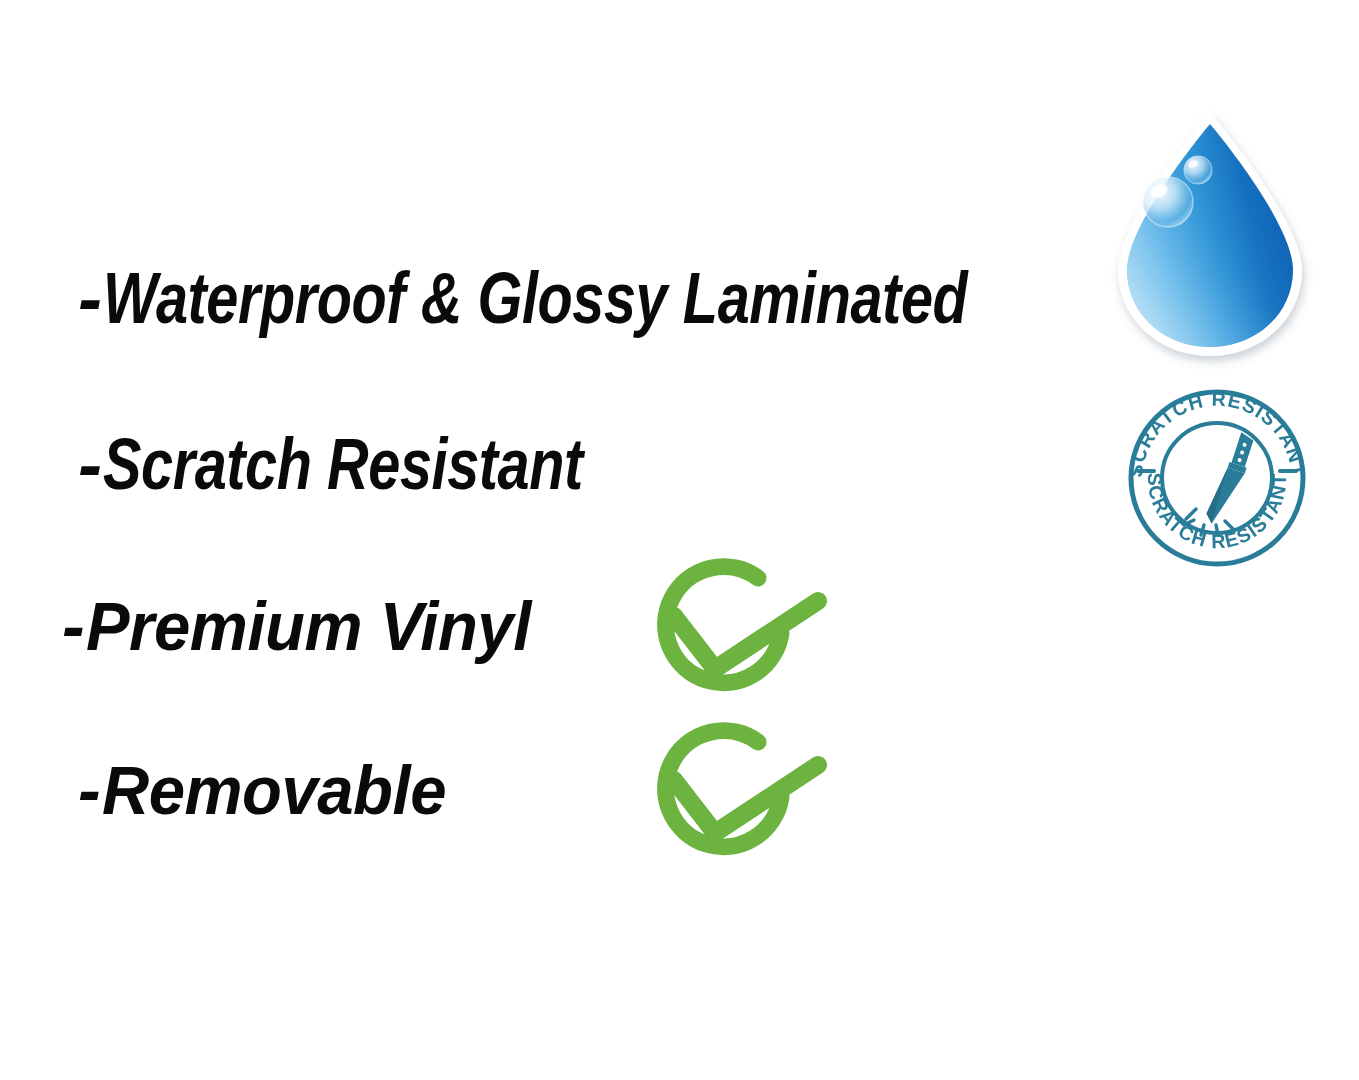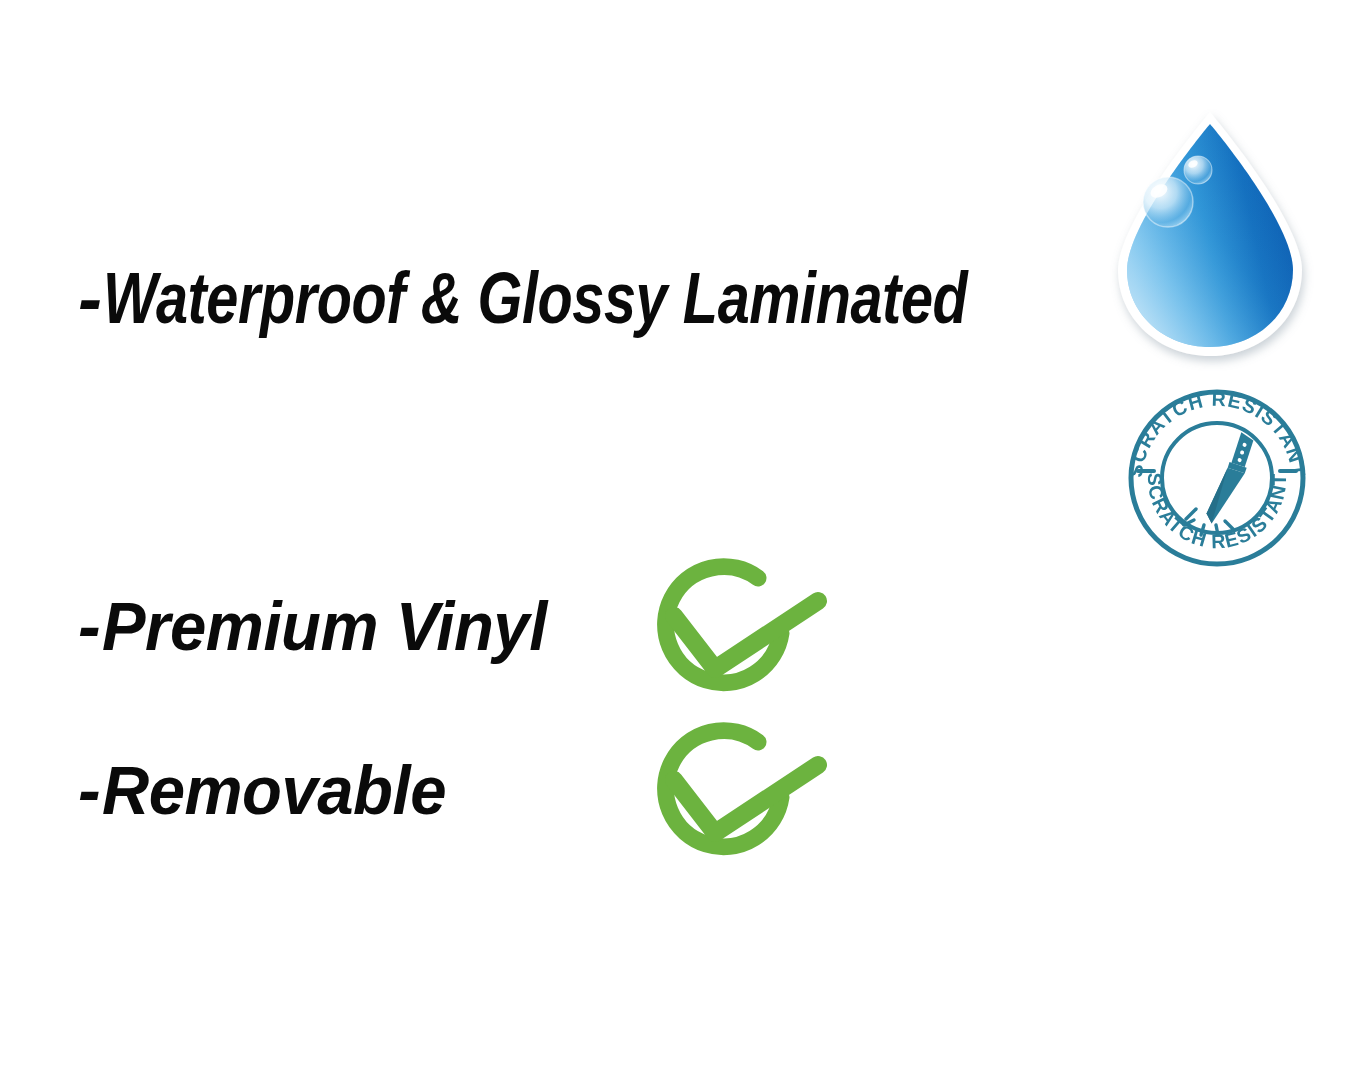--- a/index.html
+++ b/index.html
@@ -41,21 +41,21 @@
   
   .cond {
     font-family: "Liberation Sans Narrow", "Liberation Sans", sans-serif;
     transform-origin: left center;
   }
   .cond .txt { display:inline-block; transform: scaleX(0.80); transform-origin:left center; }
   .wide .txt { display:inline-block; transform: scaleX(0.96); transform-origin:left center; }
 
   #line-1 { left: 78px;  top: 262px;  font-size: 72px; }
   #line-2 { left: 78px;  top: 428px;  font-size: 72px; }
-  #line-3 { left: 78px;  top: 592px;  font-size: 68px; }
+  #line-3 { left: 62px;  top: 592px;  font-size: 68px; }
   #line-4 { left: 78px;  top: 756px;  font-size: 68px; }
 
   
   #waterproof-badge {
     position: absolute;
     left: 1106px;
     top: 108px;
     width: 208px;
     height: 252px;
   }
@@ -101,20 +101,23 @@
 </style>
 </head>
 <body>
 
 <div id="stage">
 
   <div class="feature-line cond" id="line-1">
     <span class="dash">-</span><span class="txt">Waterproof &amp; Glossy Laminated</span>
   </div>
 
+  <div class="feature-line cond" id="line-2">
+    <span class="dash">-</span><span class="txt">Scratch Resistant</span>
+  </div>
 
   <div class="feature-line wide" id="line-3">
     <span class="dash">-</span><span class="txt">Premium Vinyl</span>
   </div>
 
   <div class="feature-line wide" id="line-4">
     <span class="dash">-</span><span class="txt">Removable</span>
   </div>
 
   <div id="waterproof-badge">

